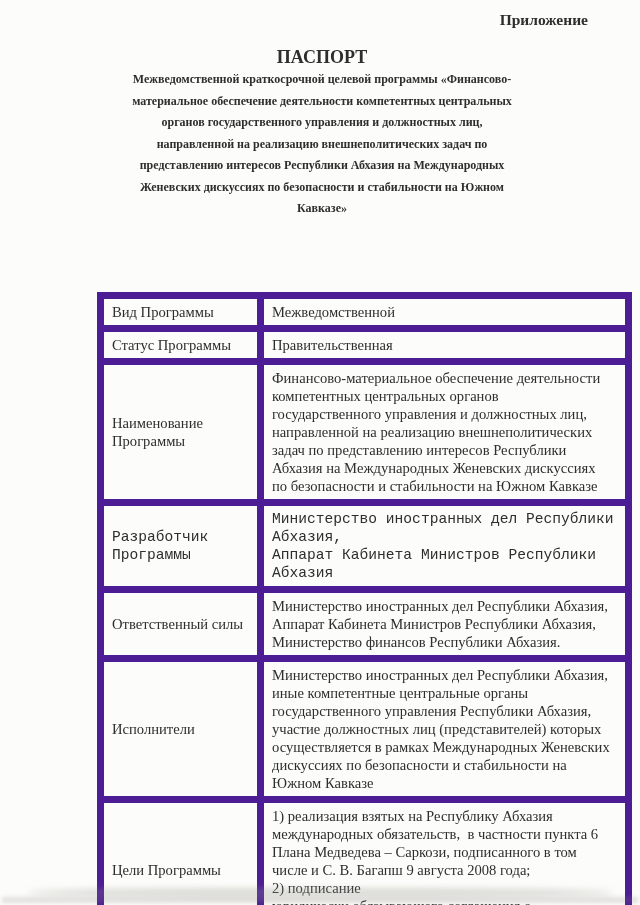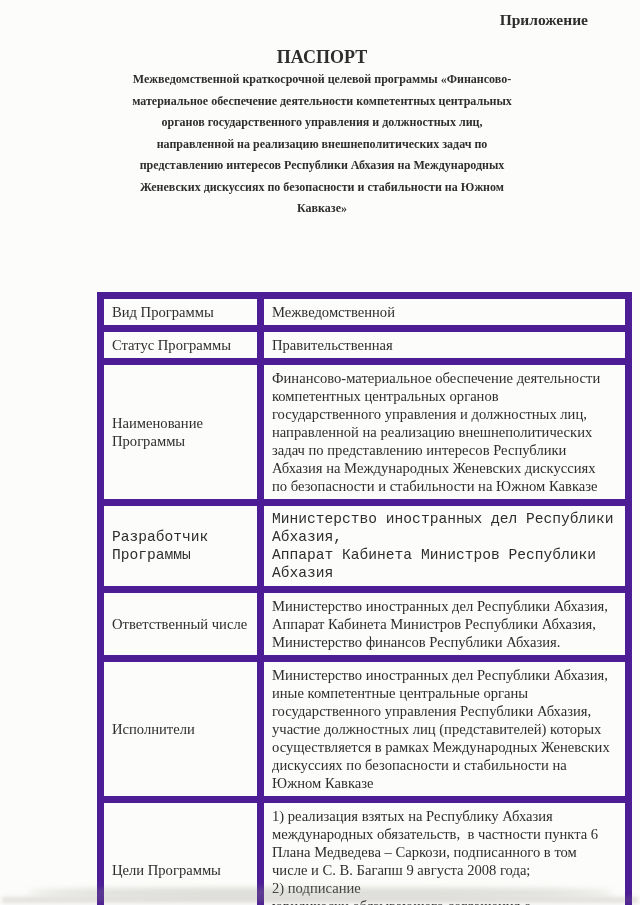--- a/index.html
+++ b/index.html
@@ -122,21 +122,21 @@
 Абхазия на Международных Женевских дискуссиях
 по безопасности и стабильности на Южном Кавказе</td>
       </tr>
       <tr class="r4">
         <td class="c-label">Разработчик
 Программы</td>
         <td class="c-value">Министерство иностранных дел Республики Абхазия,
 Аппарат Кабинета Министров Республики Абхазия</td>
       </tr>
       <tr class="r5">
-        <td class="c-label">Ответственный числе</td>
+        <td class="c-label">Ответственный силы</td>
         <td class="c-value">Министерство иностранных дел Республики Абхазия,
 Аппарат Кабинета Министров Республики Абхазия,
 Министерство финансов Республики Абхазия.</td>
       </tr>
       <tr class="r6">
         <td class="c-label">Исполнители</td>
         <td class="c-value">Министерство иностранных дел Республики Абхазия,
 иные компетентные центральные органы
 государственного управления Республики Абхазия,
 участие должностных лиц (представителей) которых

